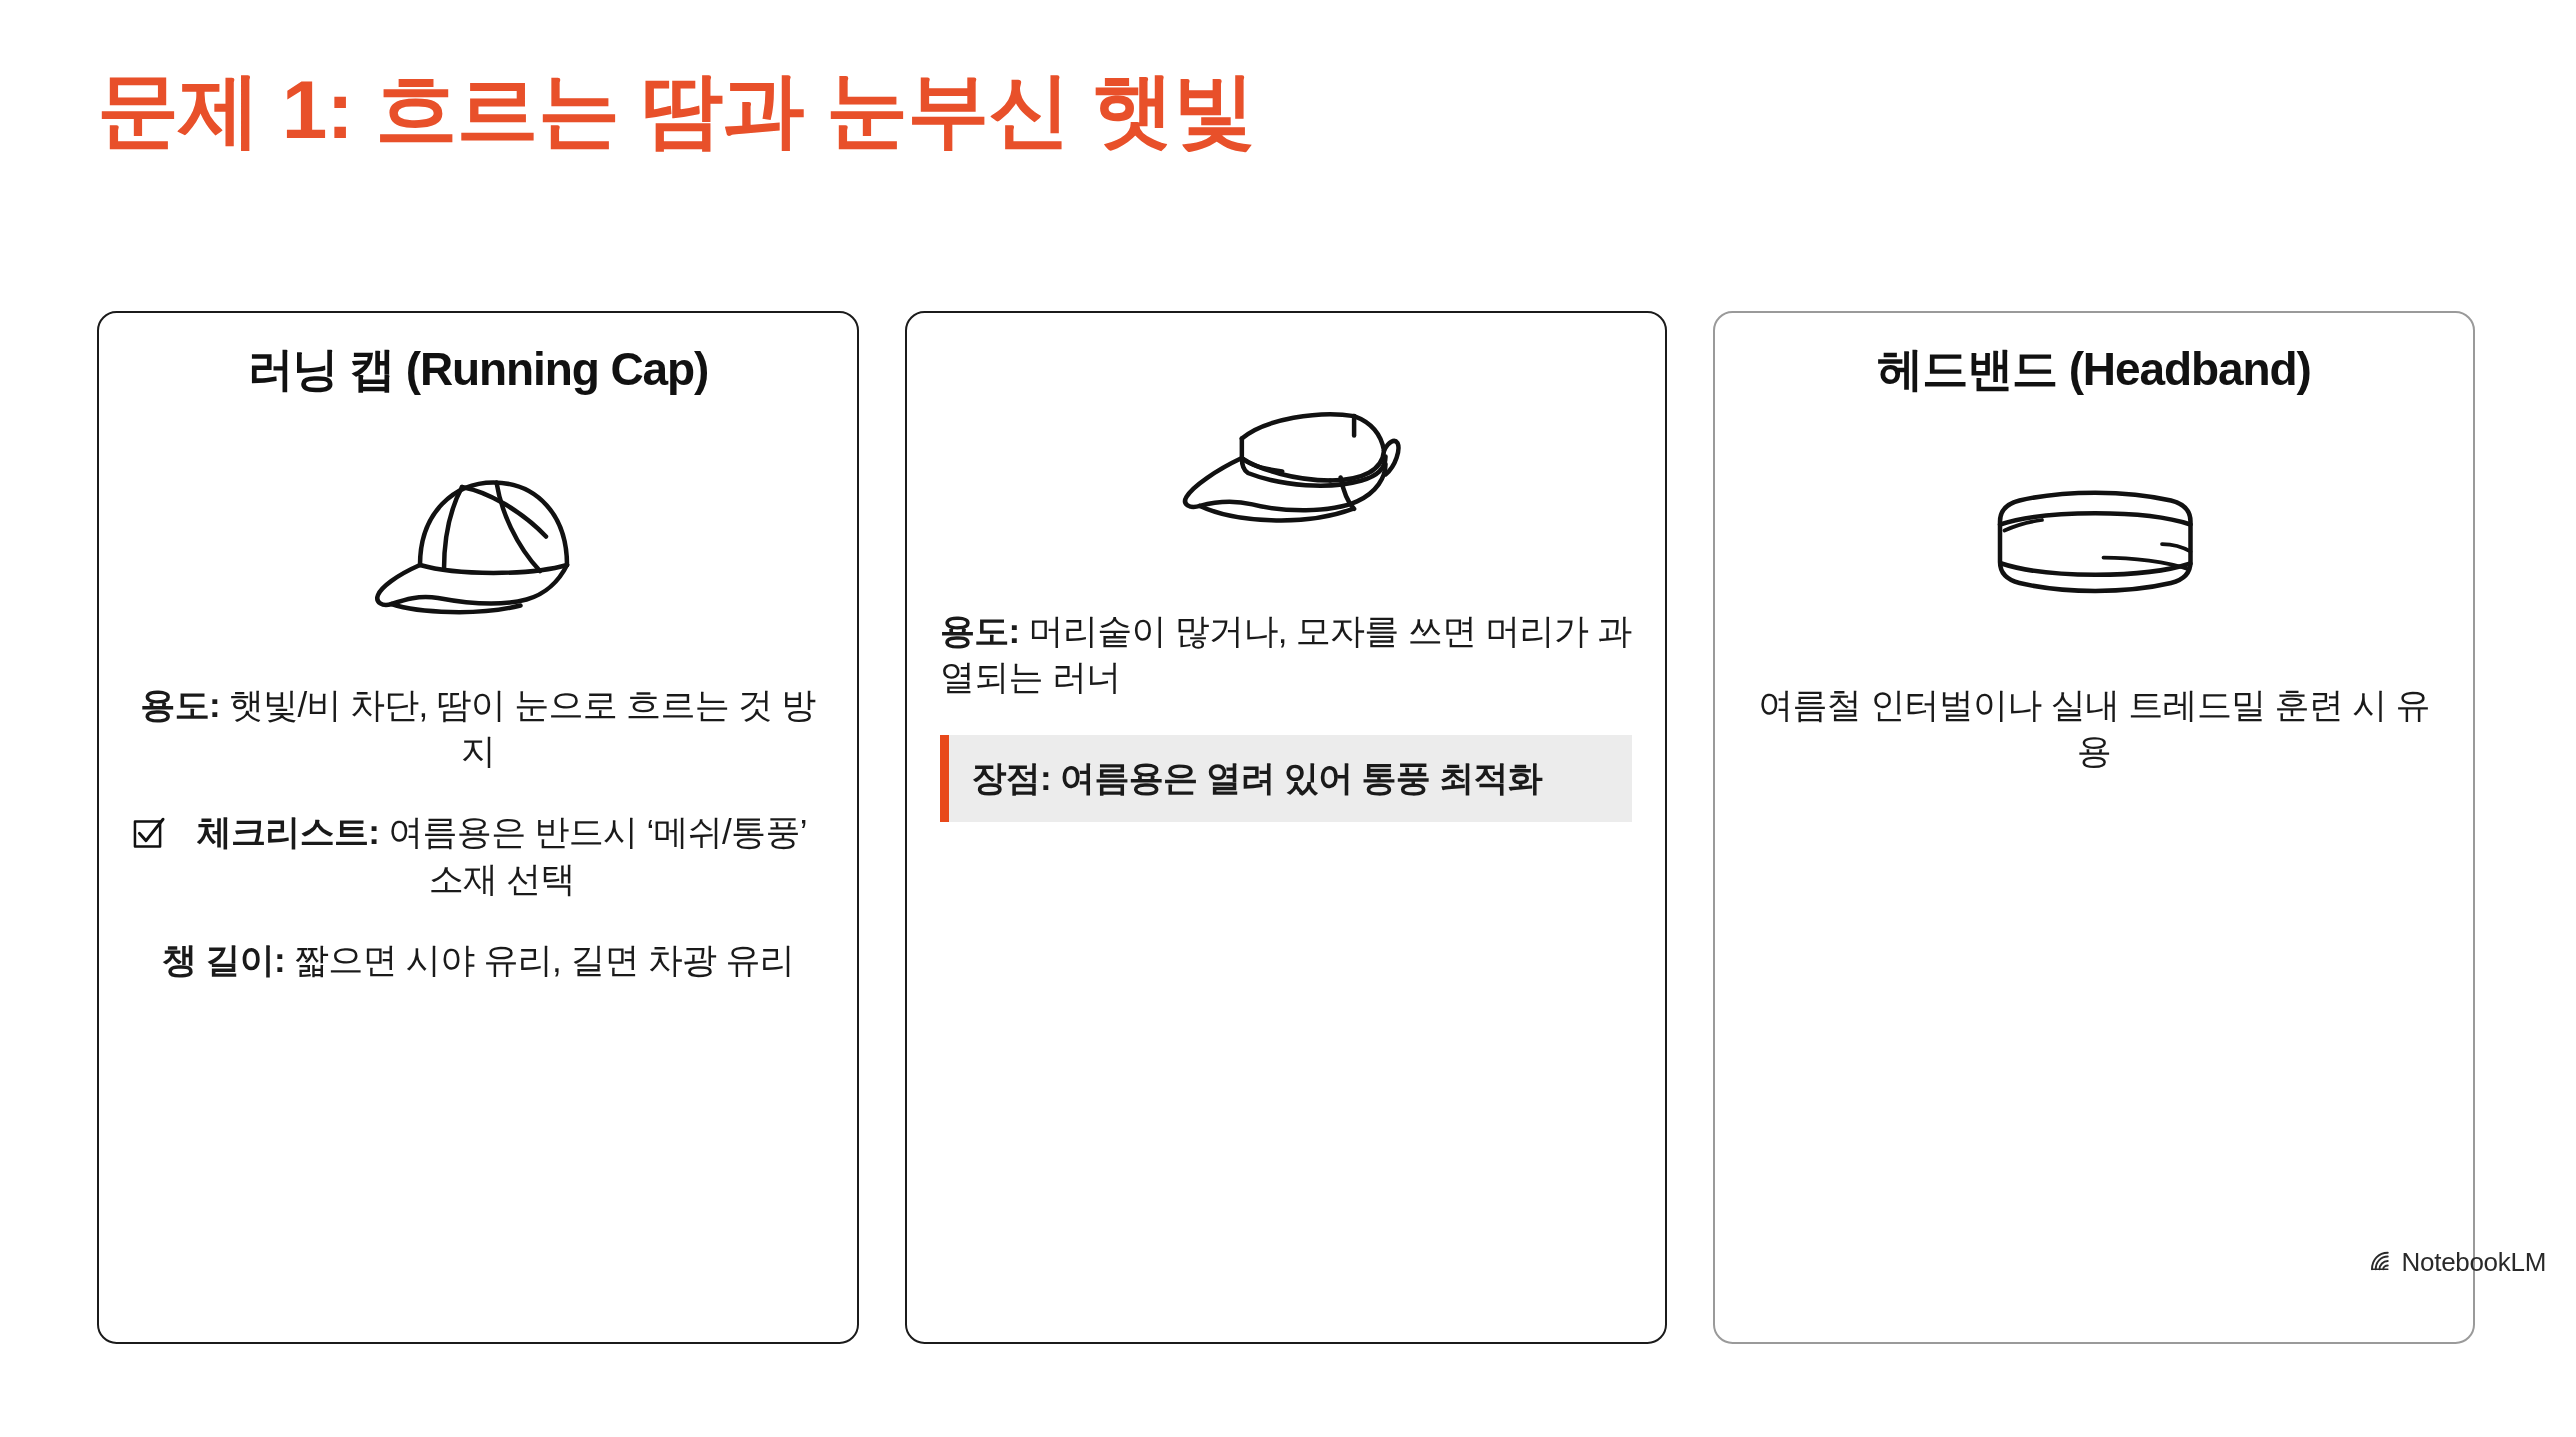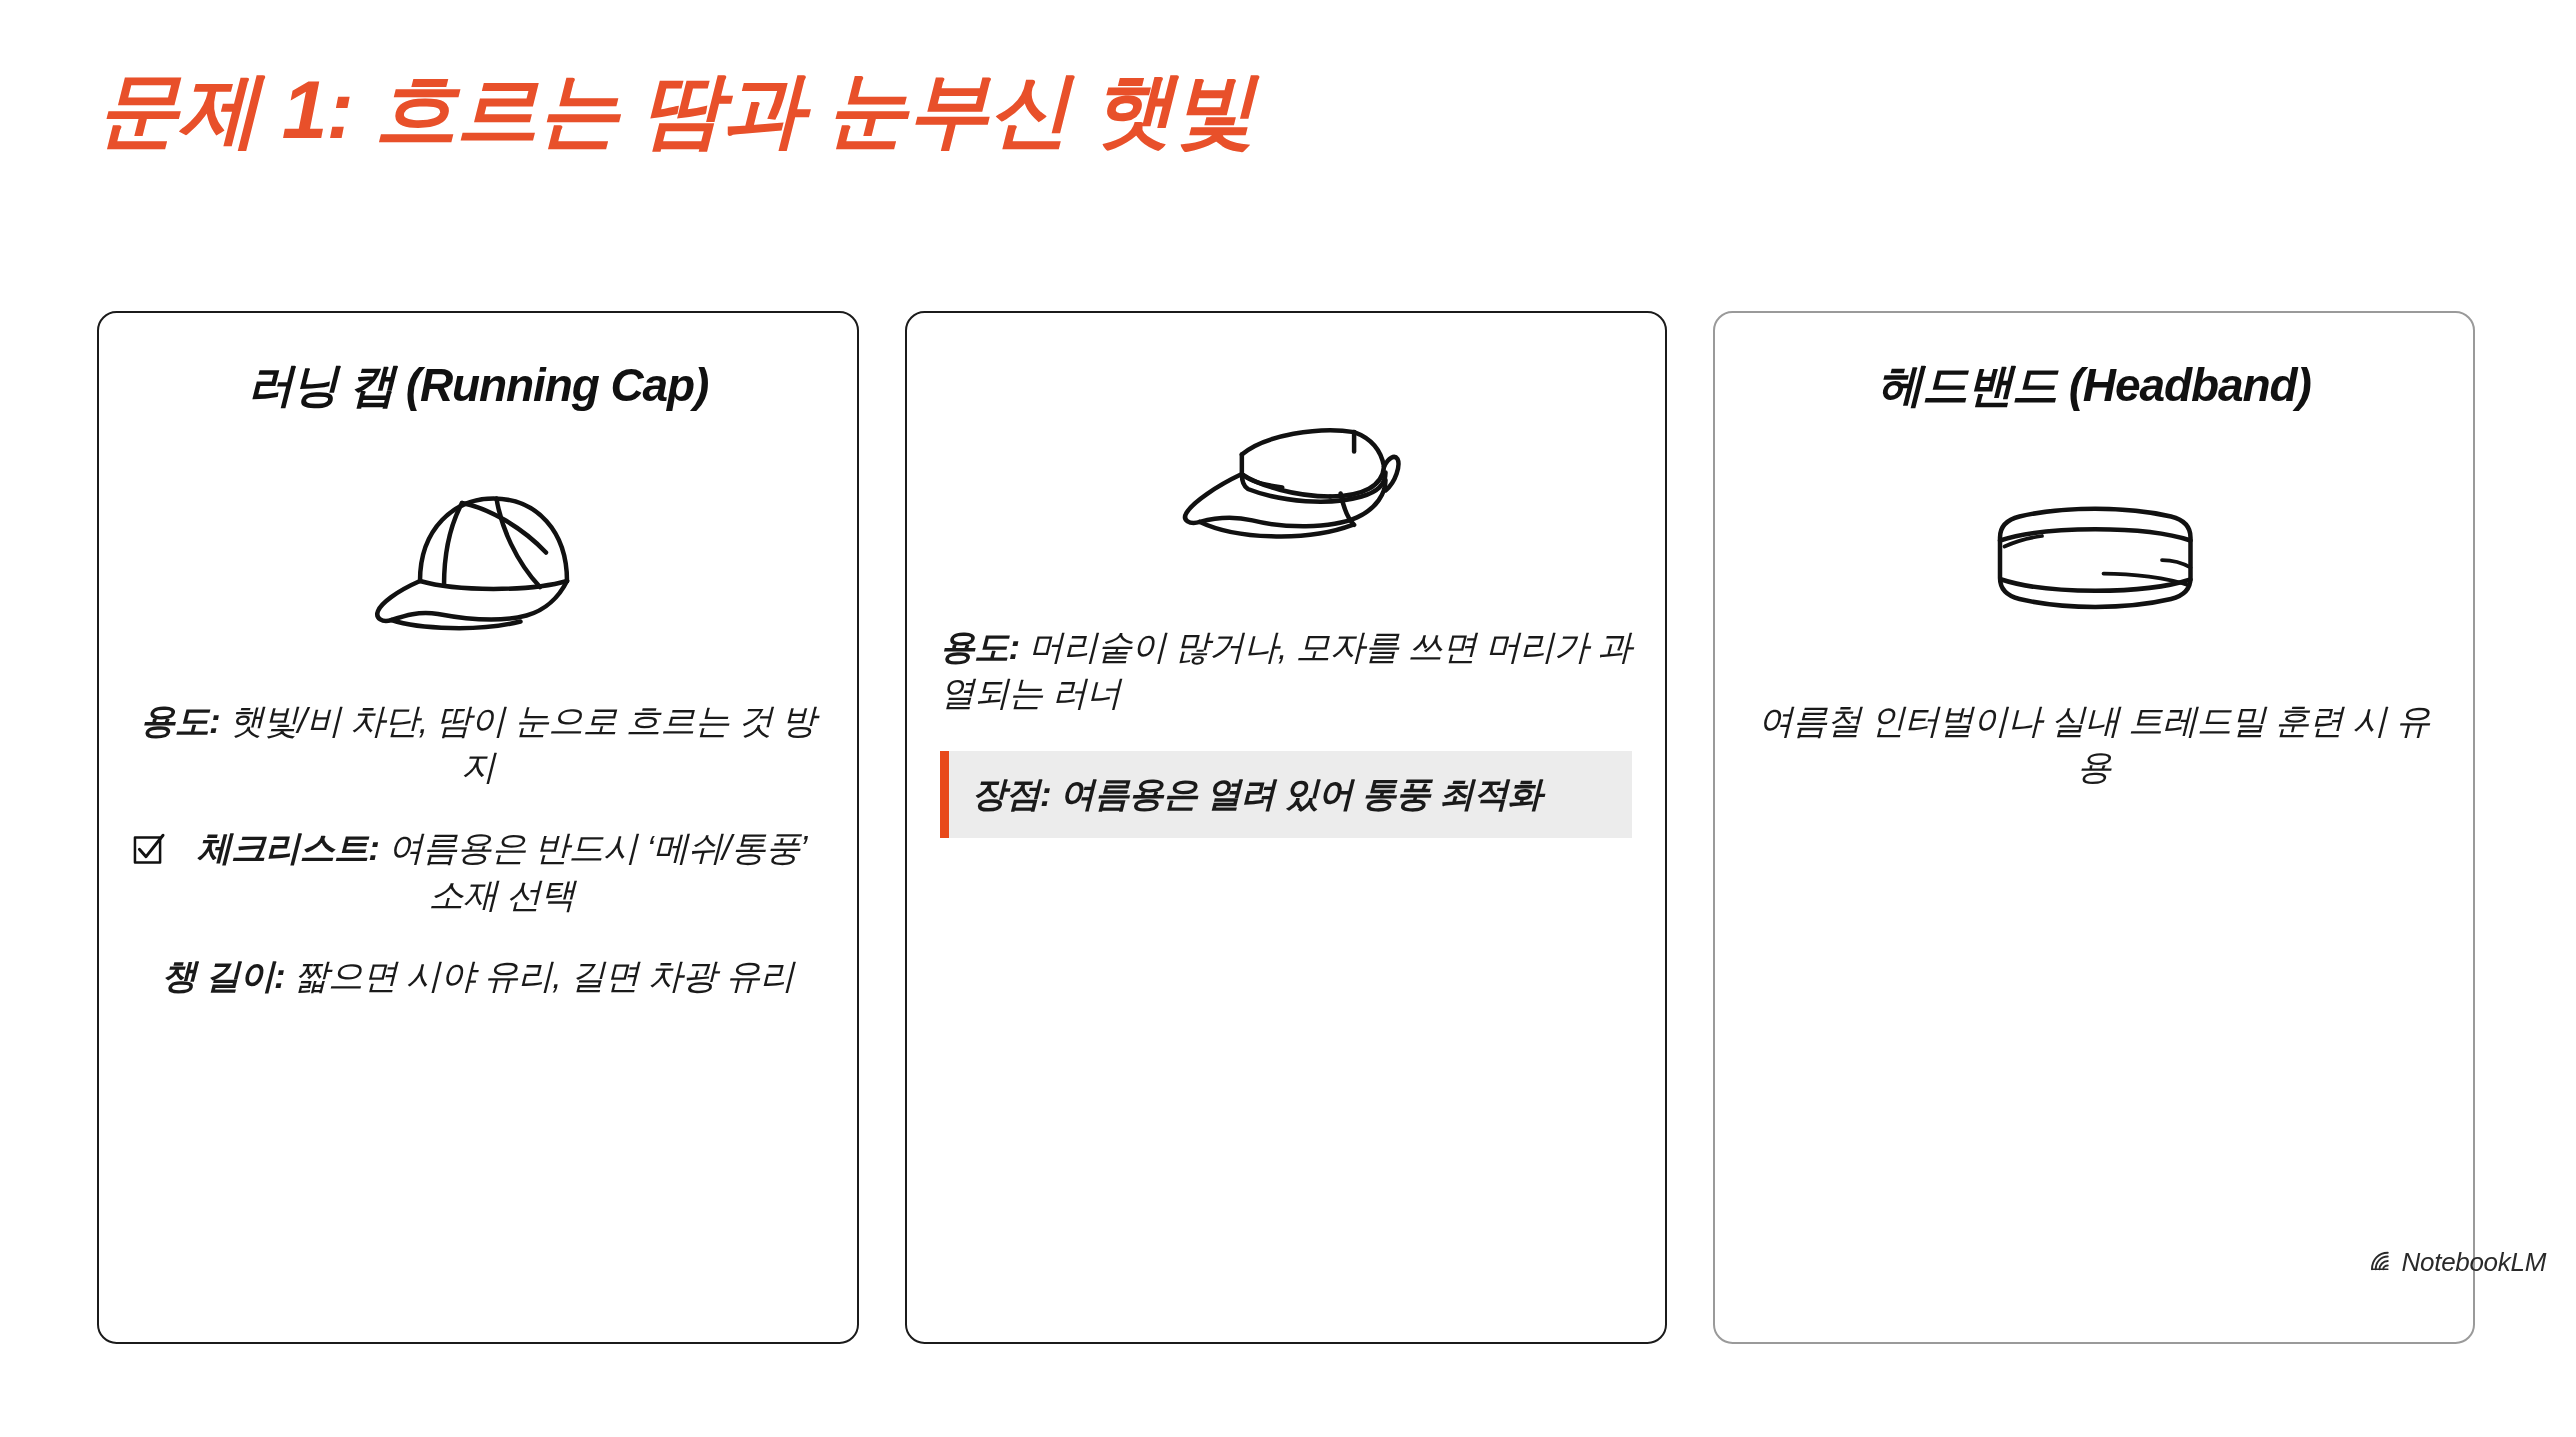--- a/index.html
+++ b/index.html
@@ -10,21 +10,20 @@
     background: #ffffff;
     font-family: "Liberation Sans", "DejaVu Sans", sans-serif;
     overflow: hidden;
   }
 
   #slide {
     position: relative;
     width: 2576px;
     height: 1300px;
     background: #ffffff;
-    font-style: italic;
   }
 
   
   .slide-title {
     position: absolute;
     left: 97px;
     top: 66px;
     font-size: 82px;
     line-height: 1.08;
     font-weight: 700;
@@ -45,21 +44,21 @@
   }
 
   .card {
     flex: 1 1 0;
     background: #ffffff;
     border: 2.2px solid #1b1b1b;
     border-radius: 19.5px;
     display: flex;
     flex-direction: column;
     align-items: center;
-    padding: 30px 33px 34px 33px;
+    padding: 14px 33px 34px 33px;
     position: relative;
     overflow: hidden;
   }
   .card.light-border { border-color: #9a9a9a; justify-content: space-between; }
 
   .card-title {
     font-size: 46px;
     font-weight: 700;
     color: #111111;
     letter-spacing: -1.1px;

